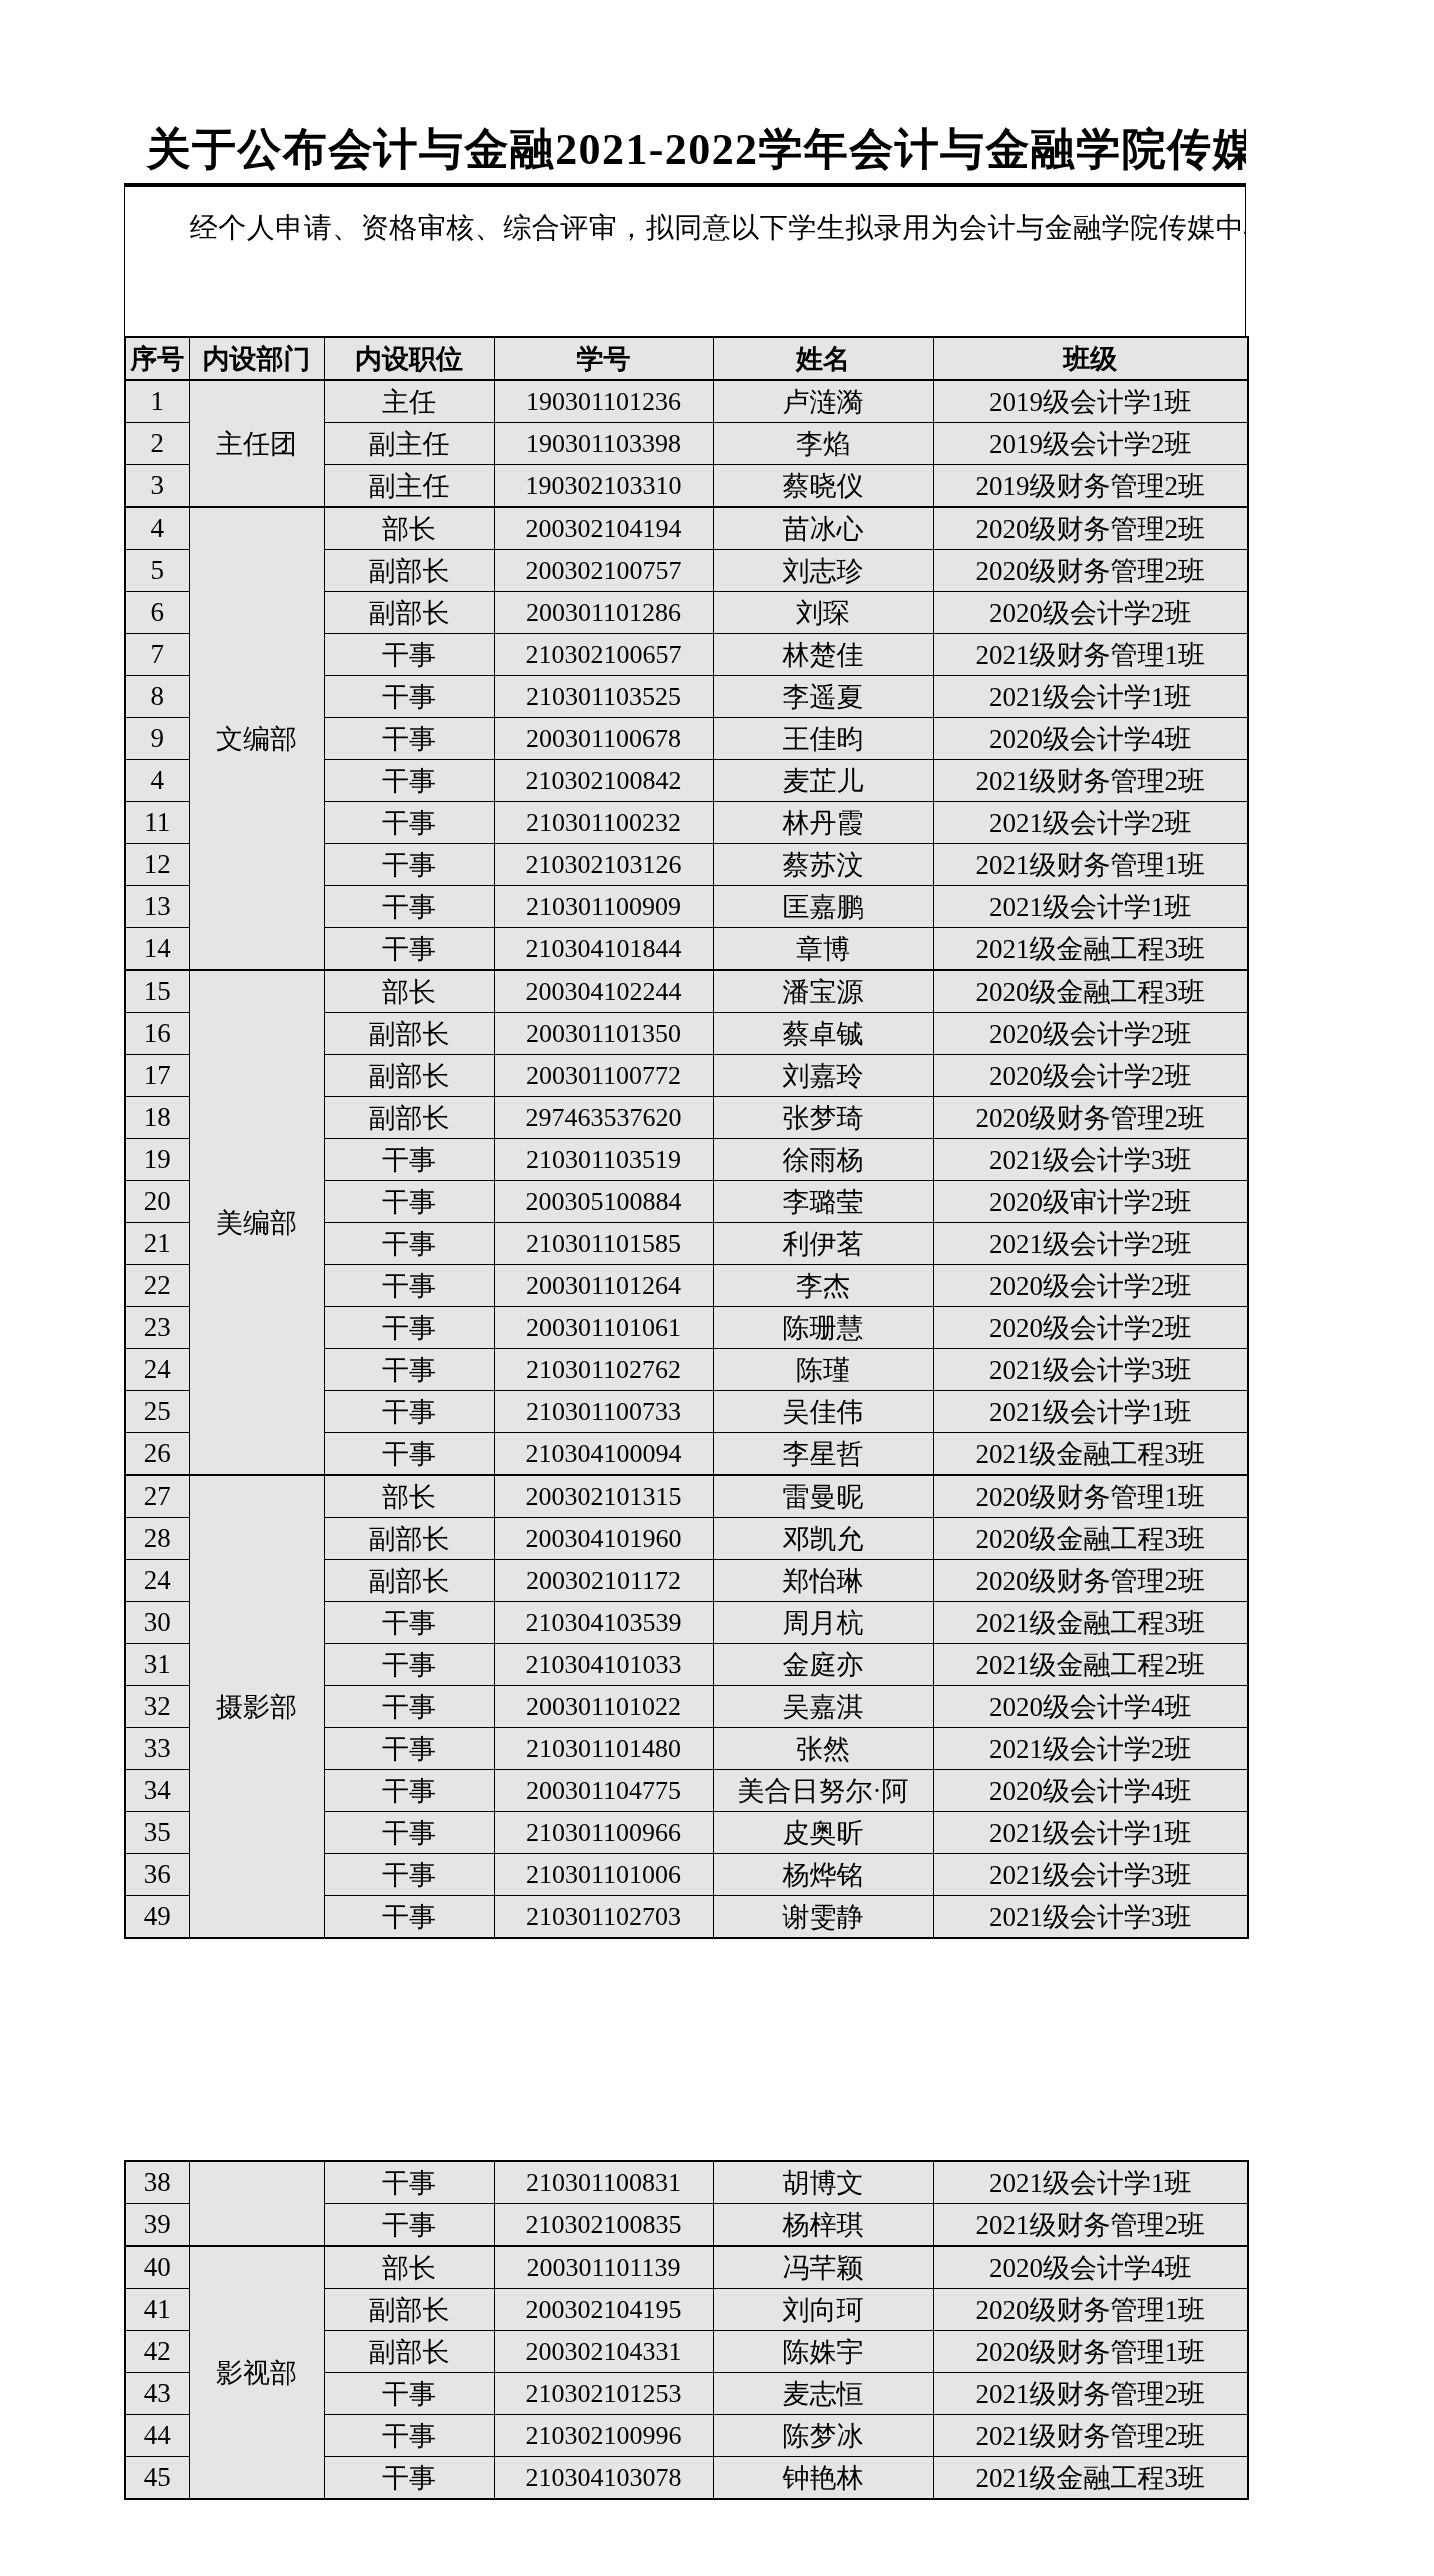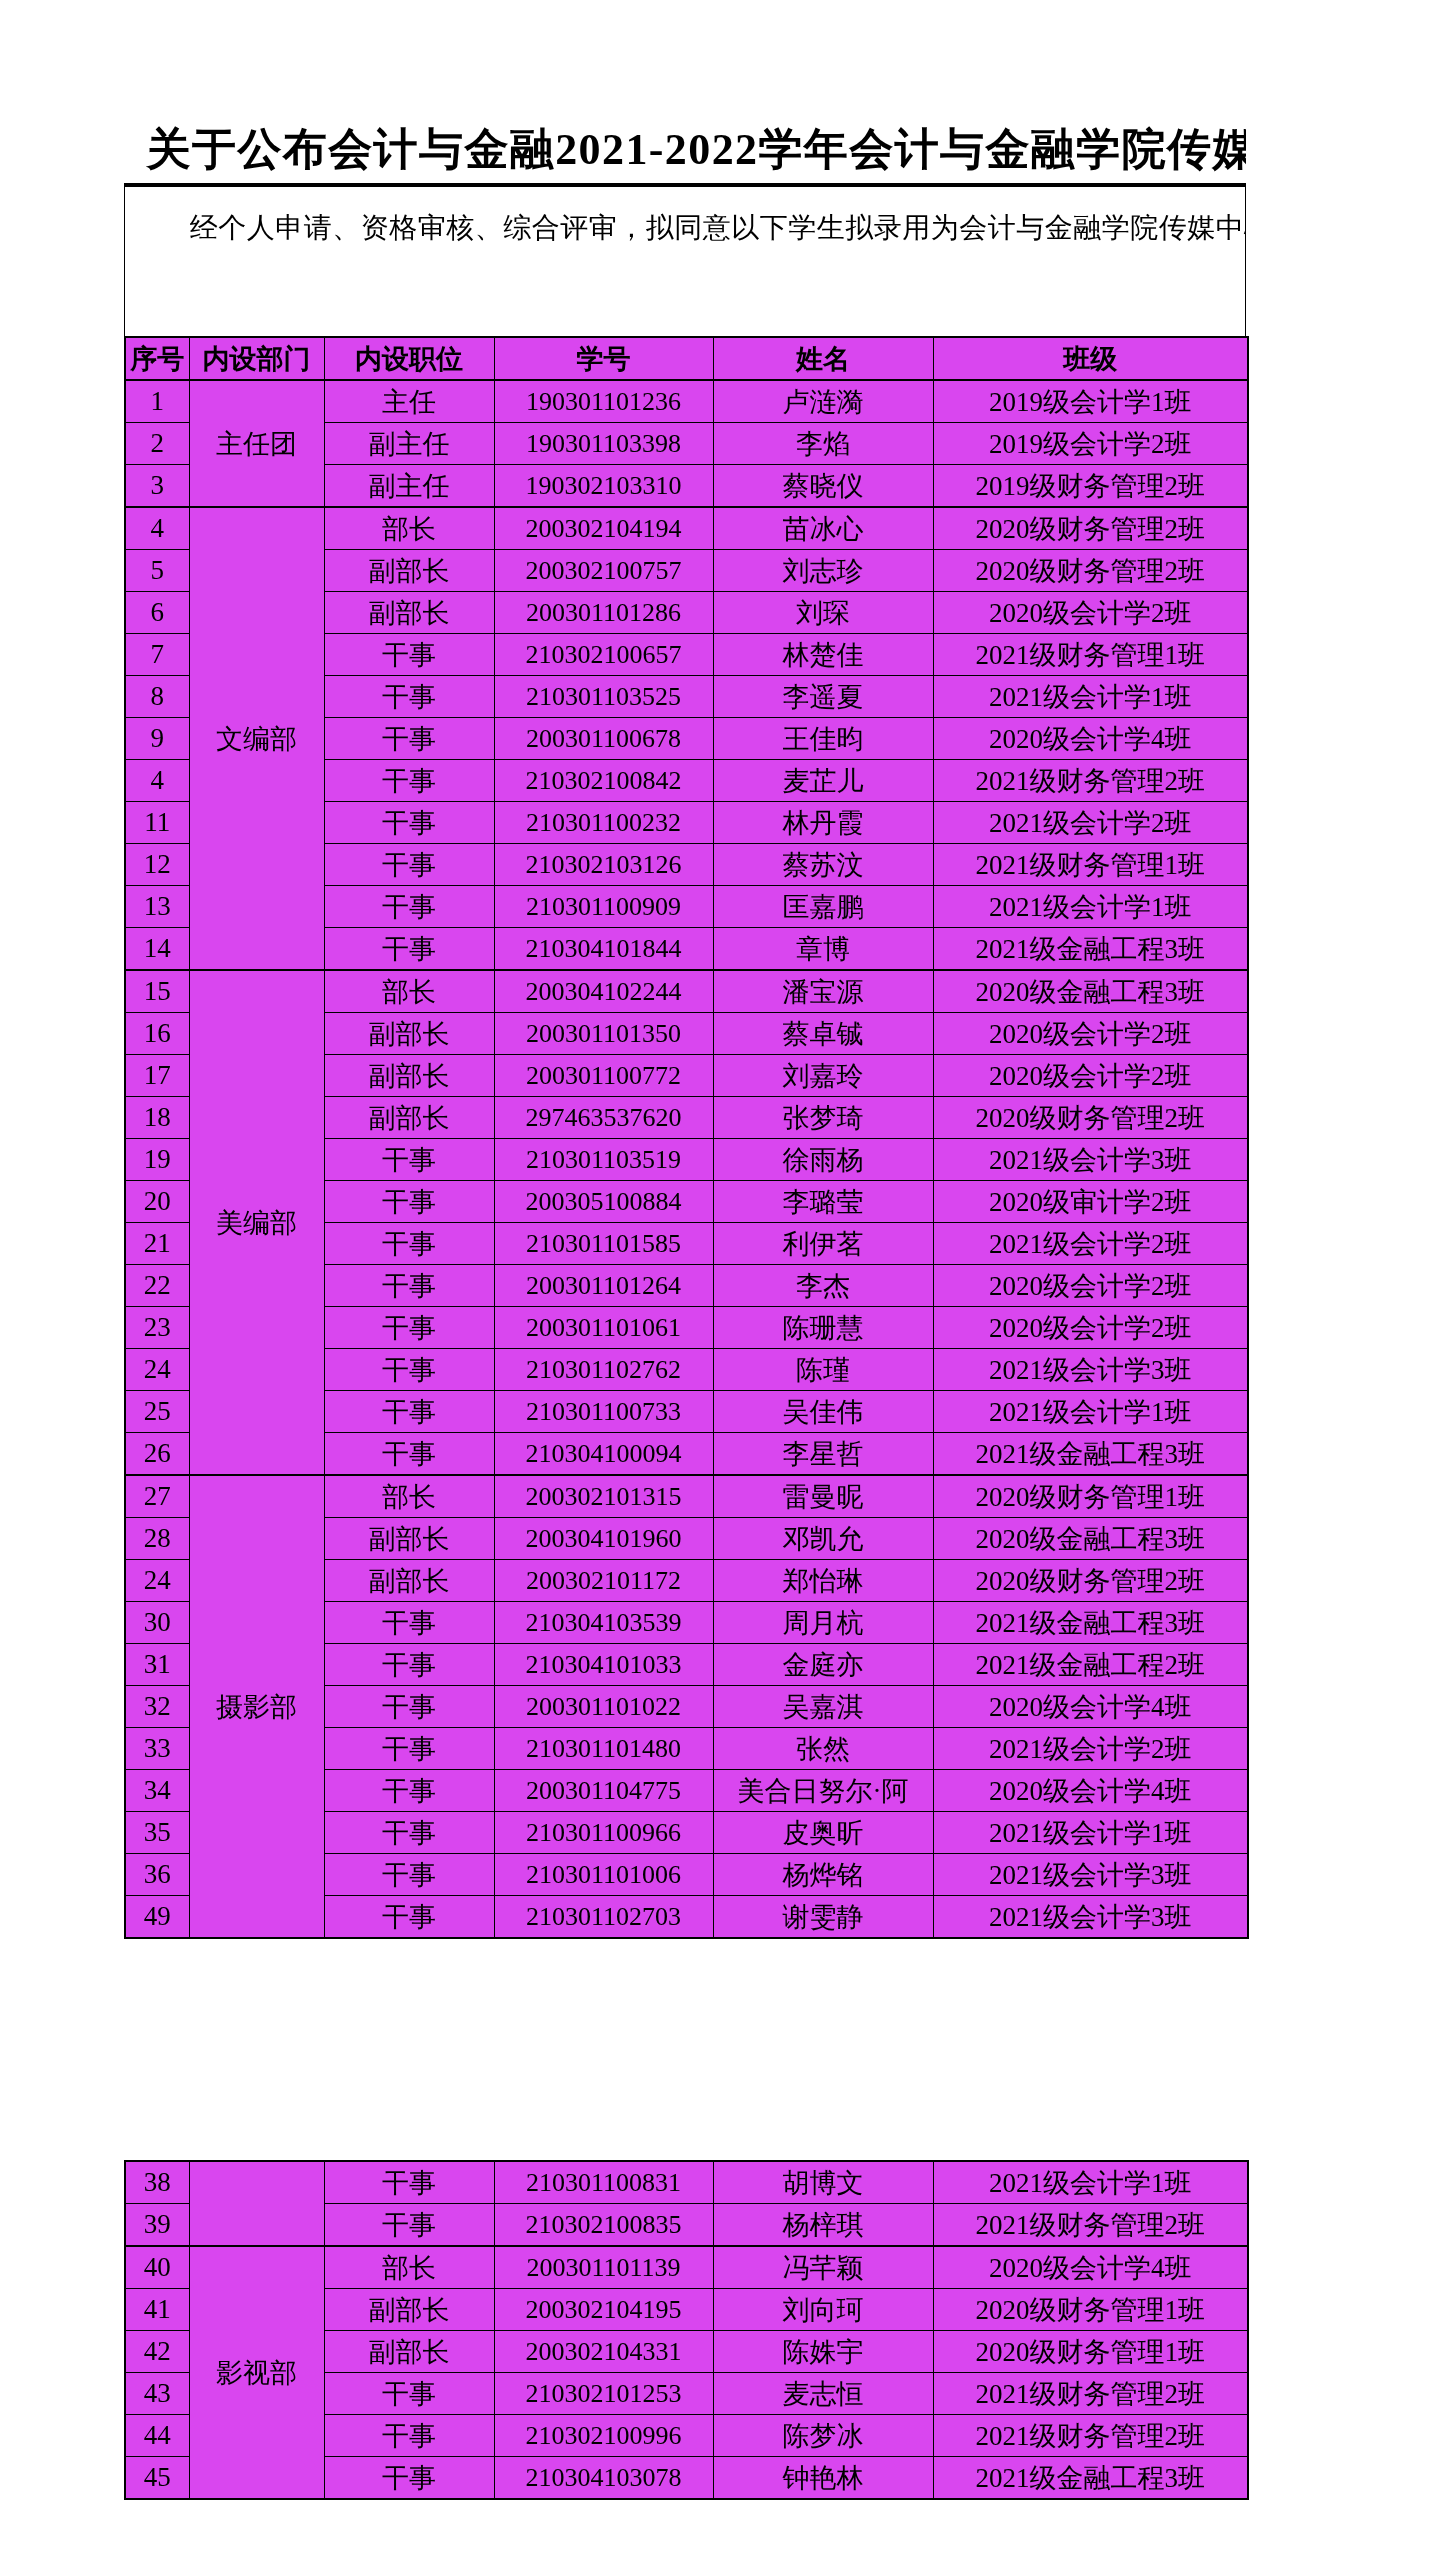--- a/index.html
+++ b/index.html
@@ -21,21 +21,21 @@
     overflow:hidden;padding-top:22px;
   }
   .intro-line{
     white-space:nowrap;overflow:hidden;
     font-size:28px;line-height:37px;letter-spacing:0.5px;padding-left:1.8px;
   }
   .indent{text-indent:63px}
   table.roster{
     position:absolute;left:124px;width:1122px;
     border-collapse:collapse;table-layout:fixed;
-    border:2.7px solid #000;background:#d946ef;
+    border:2.7px solid #000;background:#e5e5e5;
   }
   .t1{top:336px}
   .t2{top:2160px}
   th,td{
     border:1.8px solid #000;text-align:center;vertical-align:middle;
     padding:0;overflow:hidden;white-space:nowrap;
     height:41px;font-size:27px;
   }
   th{font-weight:bold;border-bottom:2.7px solid #000}
   td.c-id{font-size:26px}

